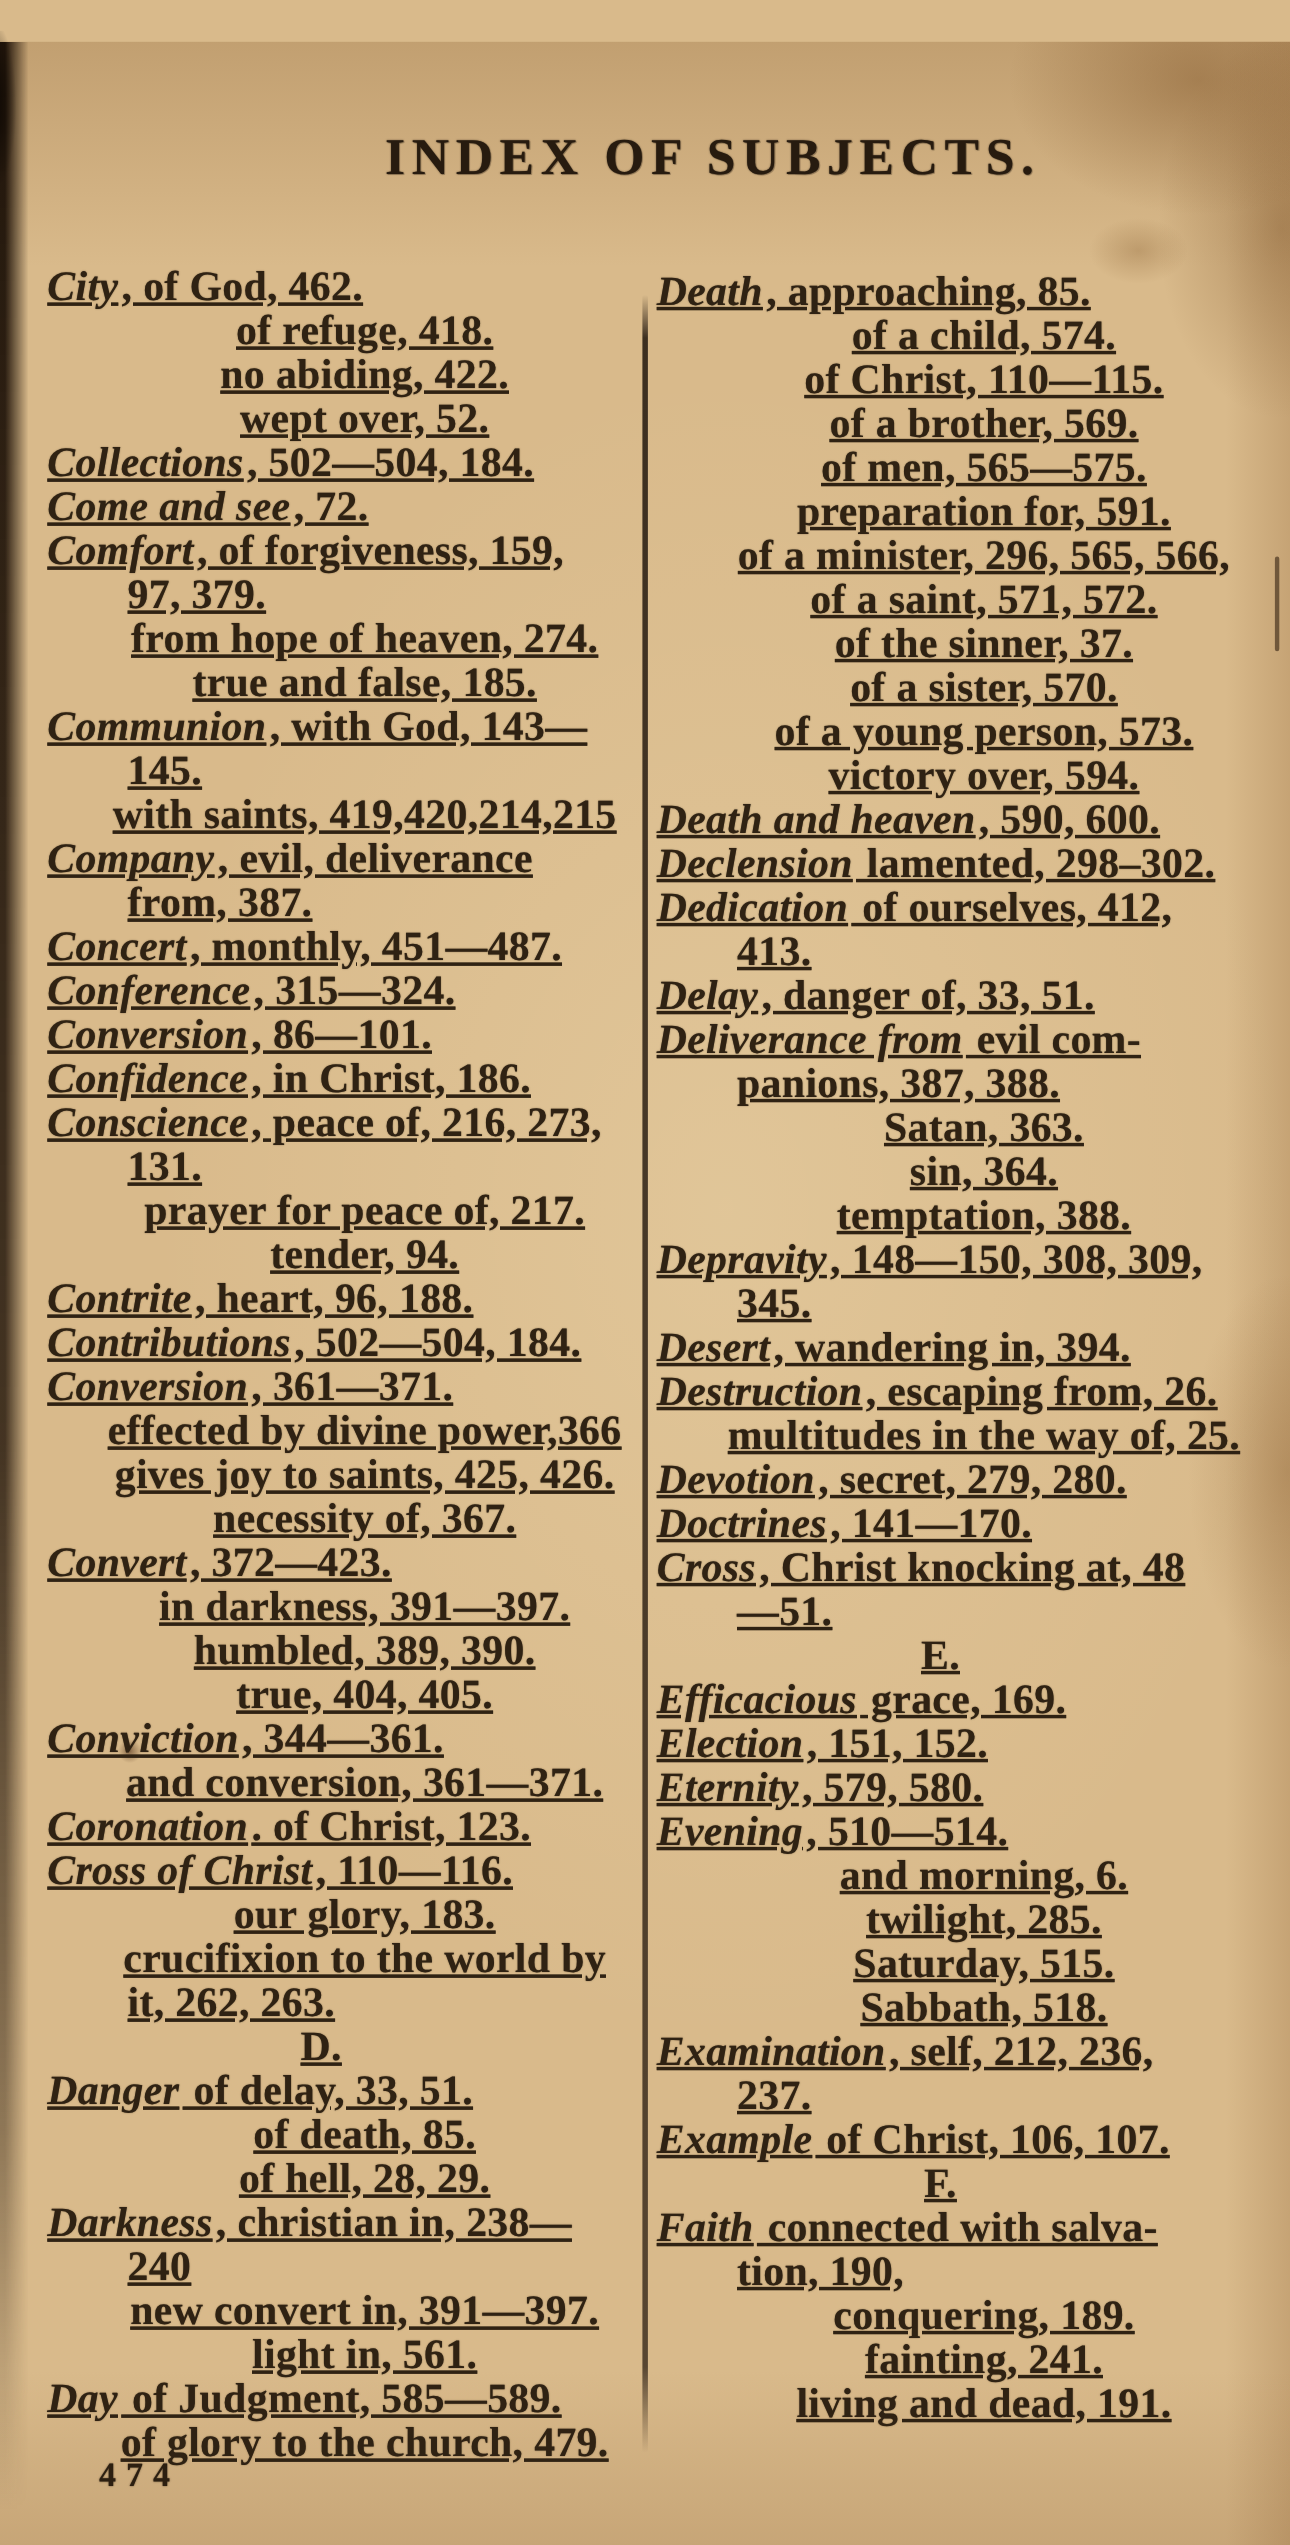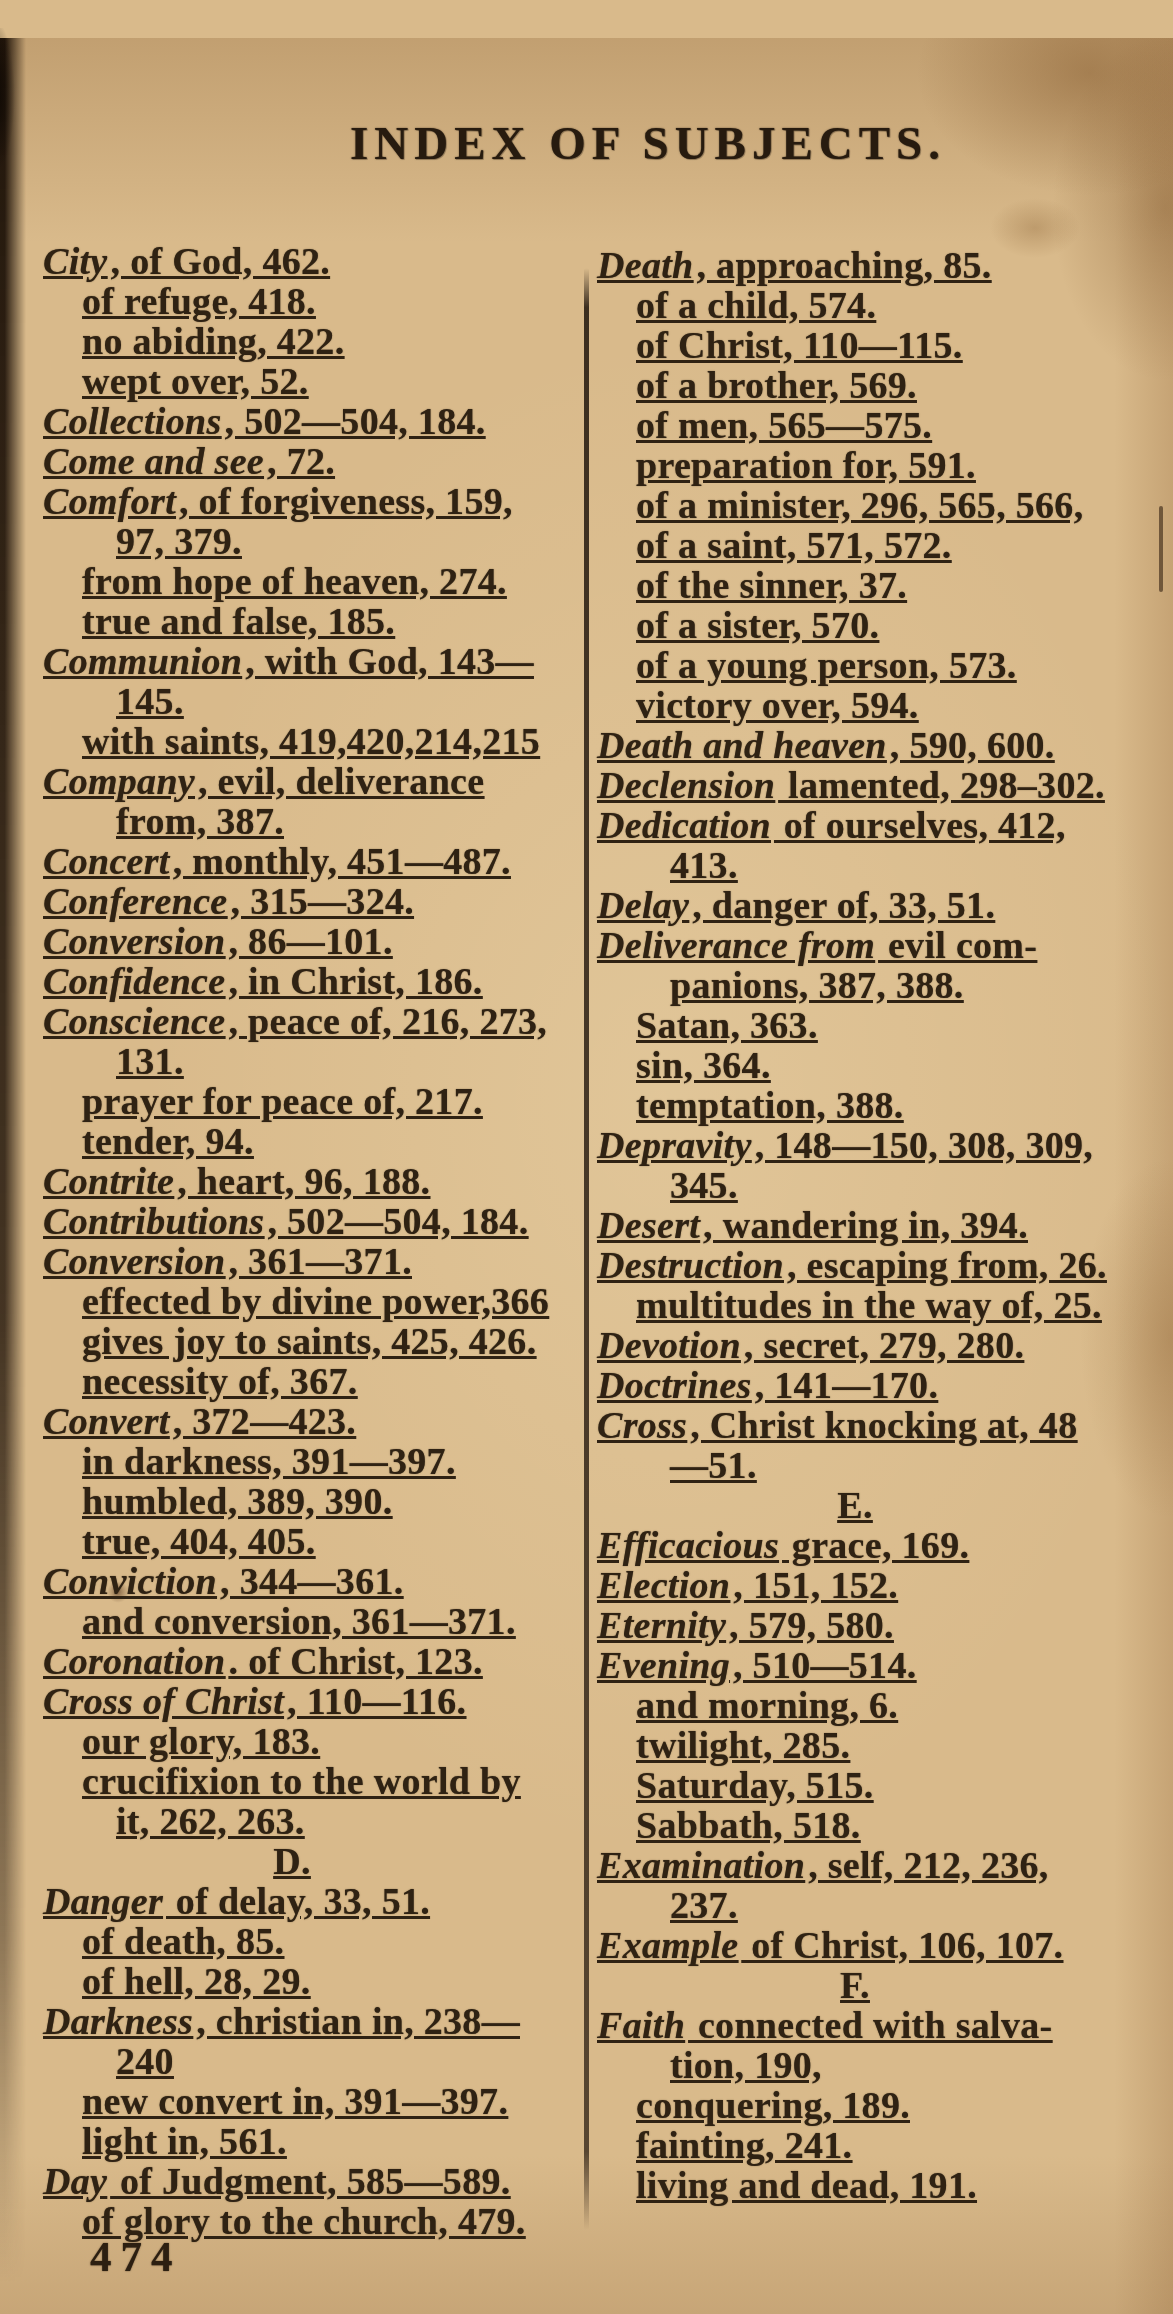--- a/index.html
+++ b/index.html
@@ -59,27 +59,27 @@
     position:absolute;
     font-size:38px;line-height:40px;font-weight:700;
     color:#2f2213;white-space:nowrap;
     text-shadow:0 0 1.2px rgba(47,34,19,.7);
     letter-spacing:.3px;
     text-decoration:underline;
   }
   .col-left{left:43px;top:203px;width:538px;}
   .col-right{left:597px;top:207px;width:556px;}
   .line{height:40px;}
-  .line.sub{padding-left:39px;}
+  .line.sub{padding-left:39px;text-align:center;}
   .line.cont{padding-left:73px;}
   .line.section{text-align:center;padding-right:40px;}
   .line i{font-style:italic;margin-right:3px;}
   .pagenum{
     position:absolute;left:90px;top:2194px;
-    font-size:43px;font-weight:700;letter-spacing:9px;
+    font-size:31px;font-weight:700;letter-spacing:9px;
     color:#2c1f11;text-shadow:0 0 1.5px rgba(44,31,17,.8);
   }
 </style>
 </head>
 <body>
 
 <div class="page">
   <div class="edge-left"></div>
   <div class="corner-notch"></div>
 

